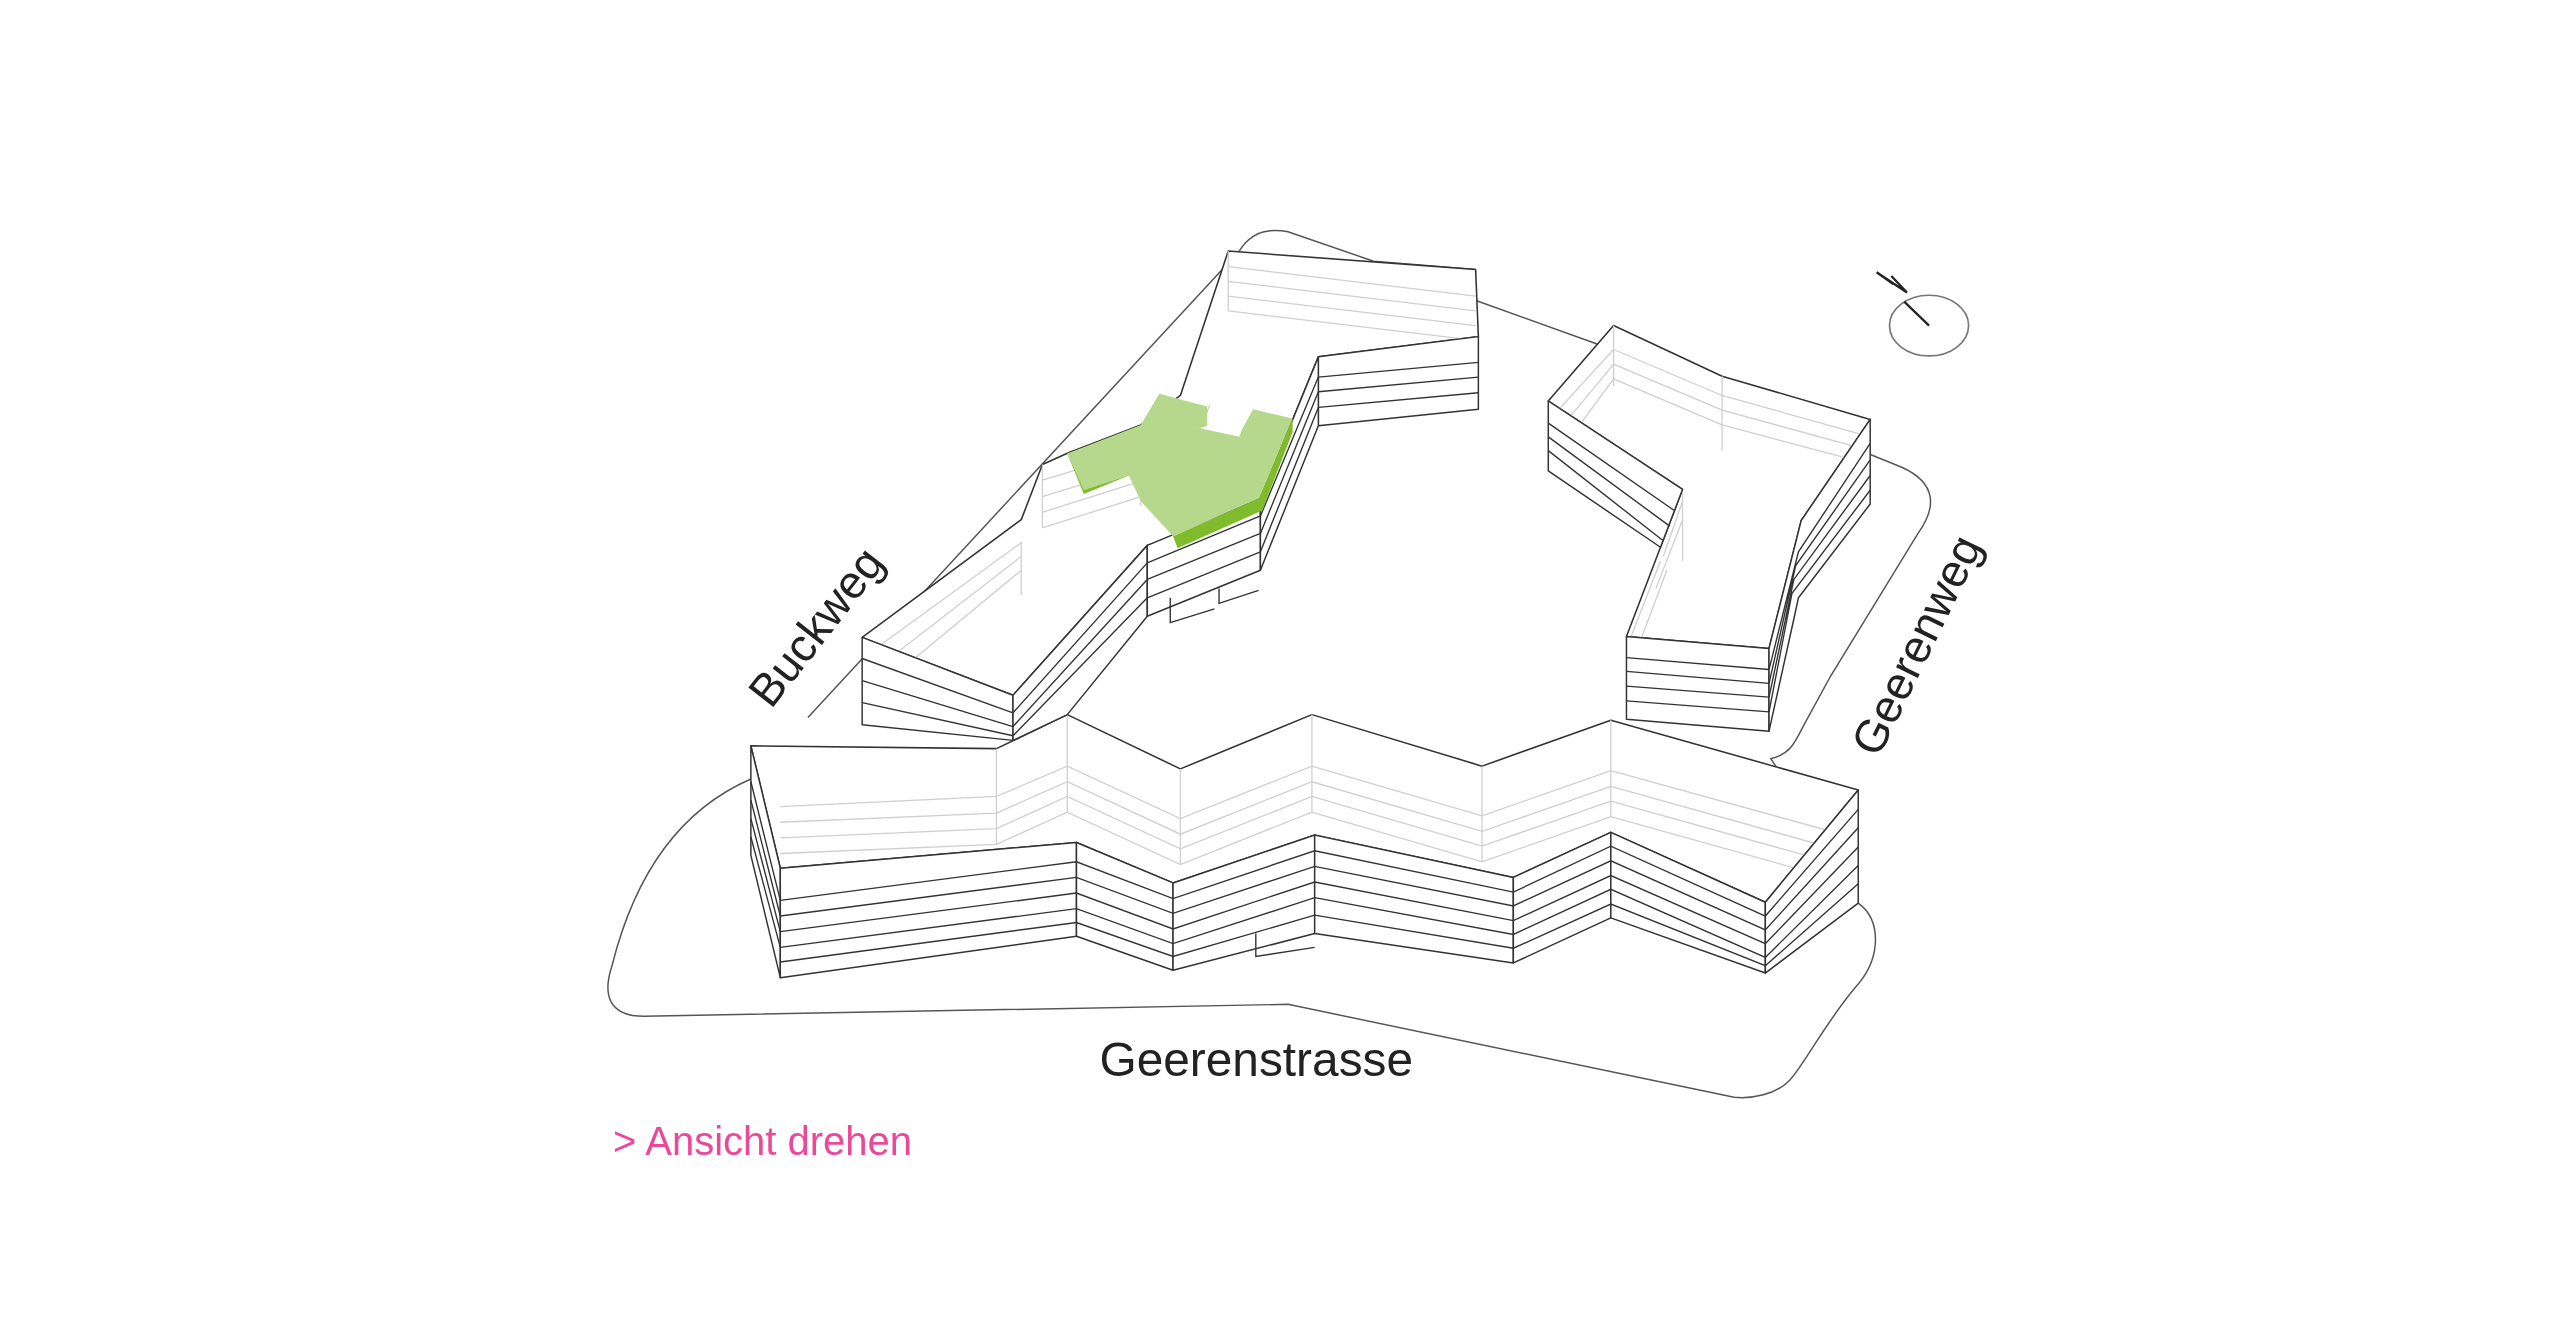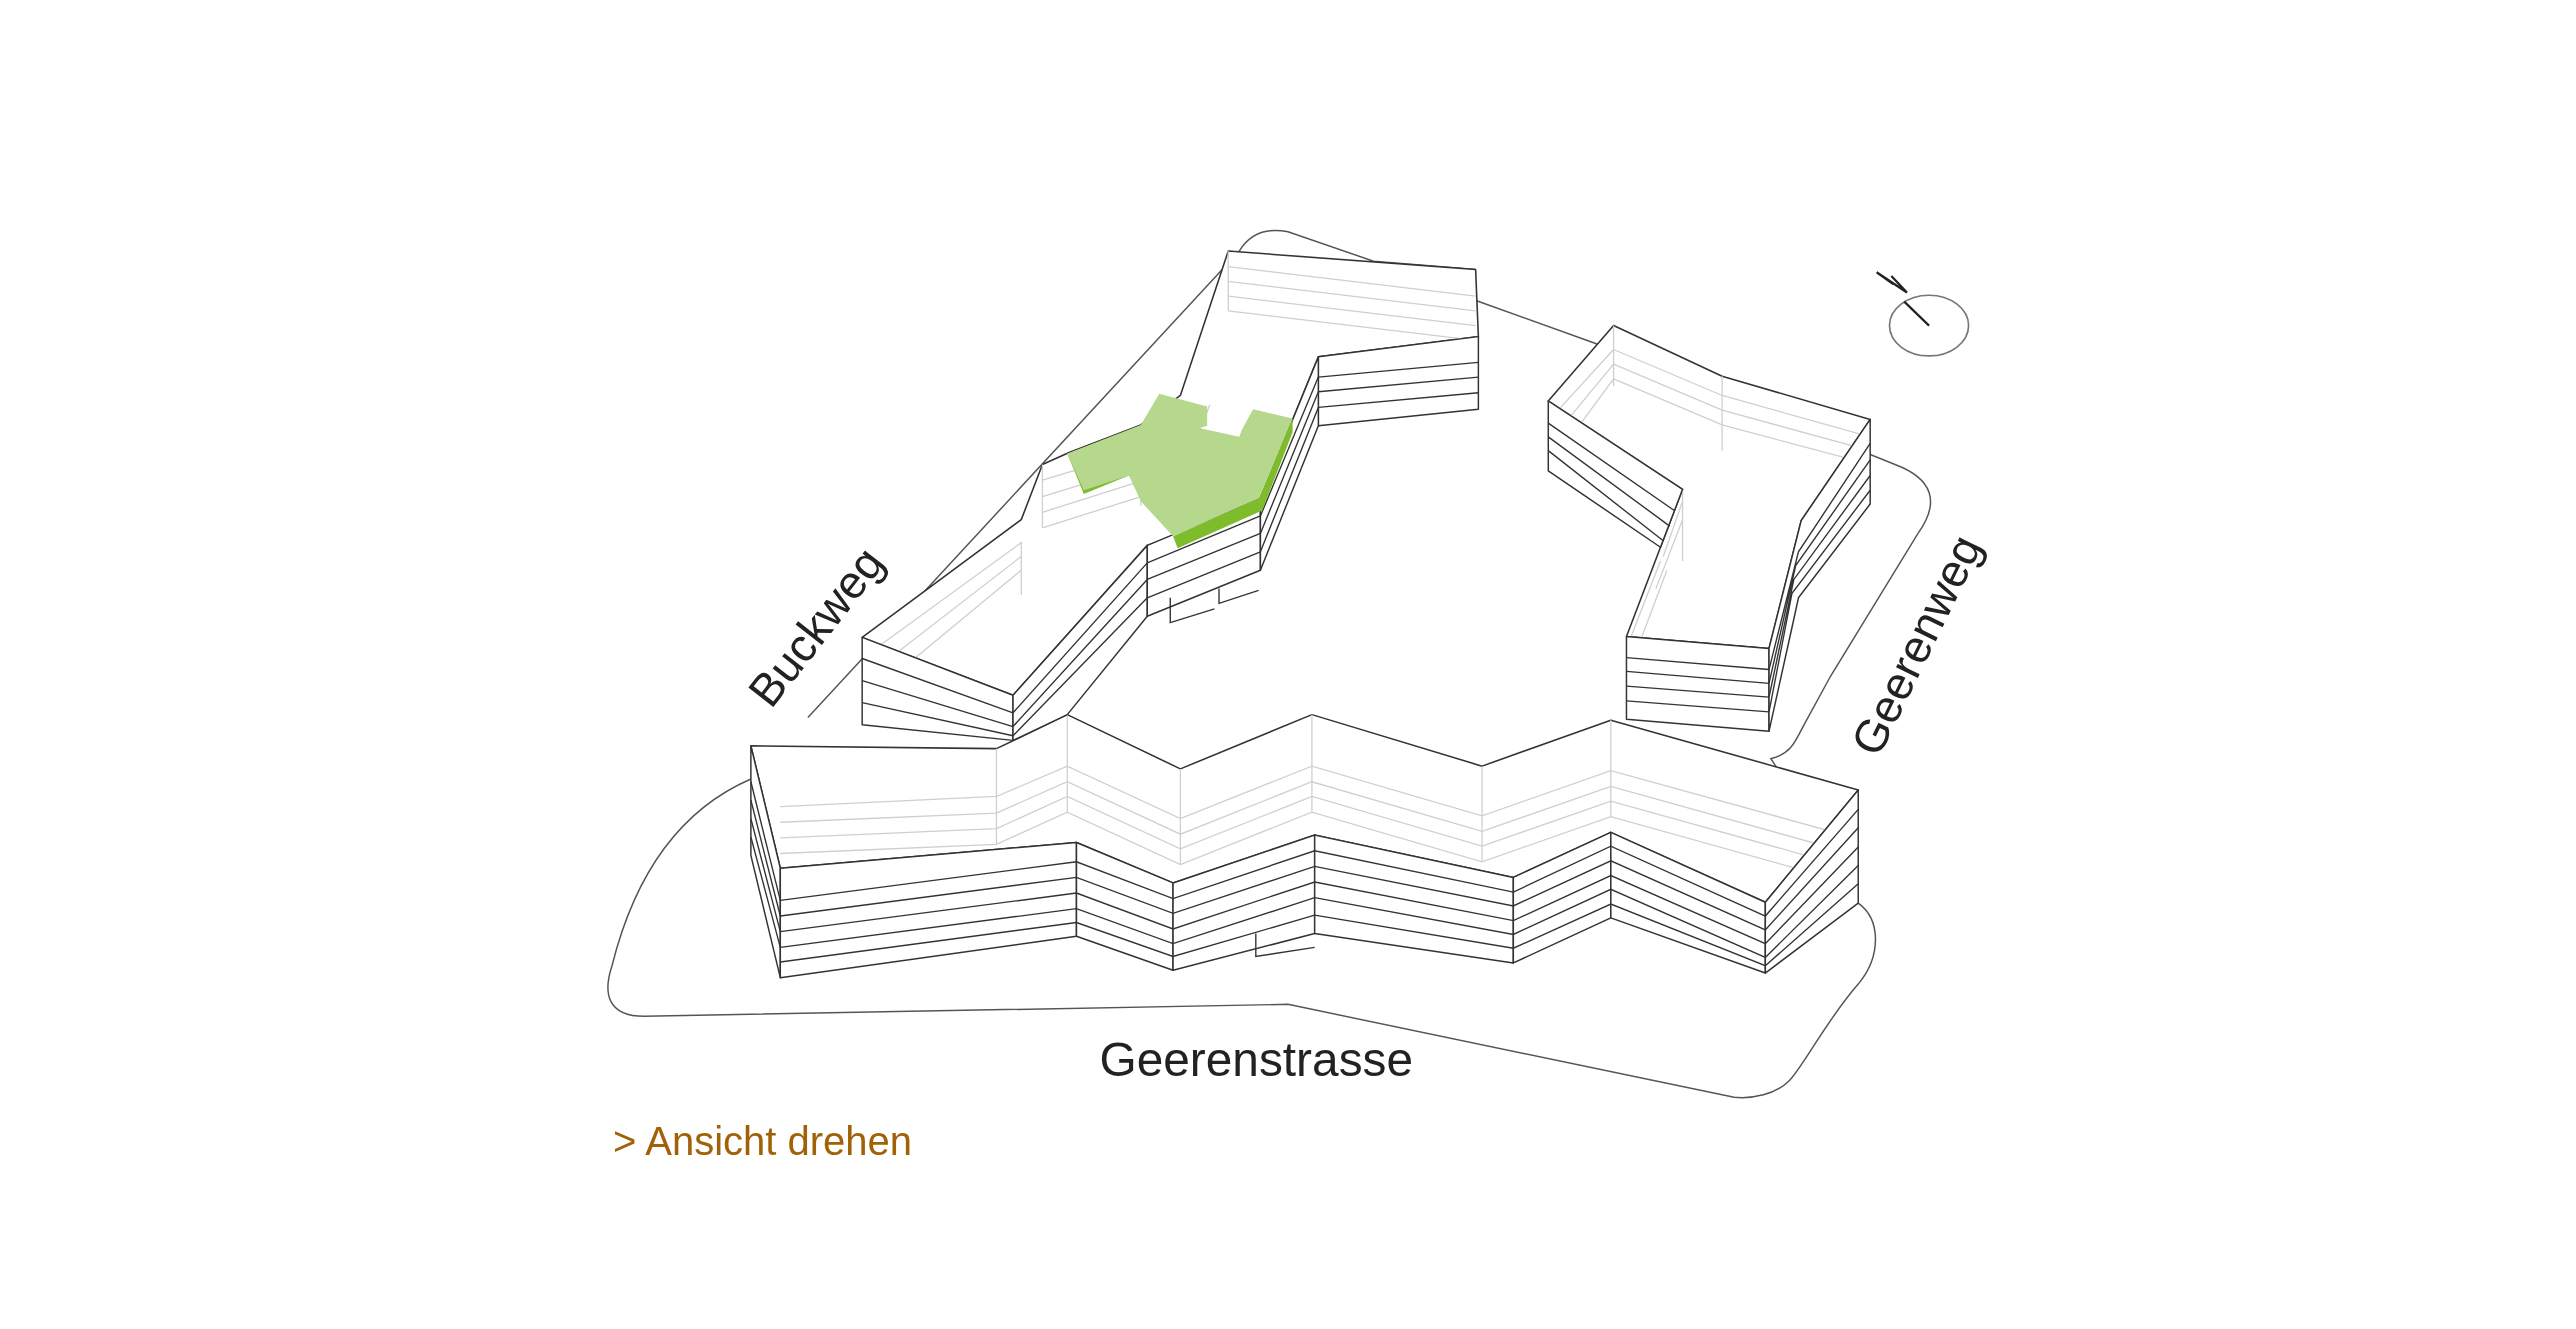--- a/index.html
+++ b/index.html
@@ -10,21 +10,21 @@
   .edge { fill:#fff; stroke:#333; stroke-width:1.7; stroke-linejoin:round; }
   .face { fill:#fff; stroke:#333; stroke-width:1.6; stroke-linejoin:round; }
   .floor { fill:none; stroke:#333; stroke-width:1.5; }
   .ghost { fill:none; stroke:#cfcfcf; stroke-width:1.4; }
   .green-top { fill:#b5d88c; stroke:none; }
   .green-side { fill:#7ebc2c; stroke:none; }
   .street { fill:#222; font-family:"Liberation Sans", sans-serif; font-weight:300; }
   .compass-ring { fill:none; stroke:#777; stroke-width:1.8; }
   .compass-line { stroke:#222; stroke-width:2.4; fill:none; }
   #rotate-link { position:absolute; left:613px; top:1119px; font-size:40px;
-                 color:#a16207; cursor:pointer; text-decoration:none;
+                 color:#ec4899; cursor:pointer; text-decoration:none;
                  font-family:"Liberation Sans", sans-serif; white-space:nowrap; }
 </style>
 </head>
 <body>
 
 <div id="stage">
 <svg width="2576" height="1329" viewBox="0 0 2800 1445" xmlns="http://www.w3.org/2000/svg">
 
   <g>
     <path class="site" d="M1347,273 C1360,252 1380,248 1400,252 L1493,284 L1604,293

